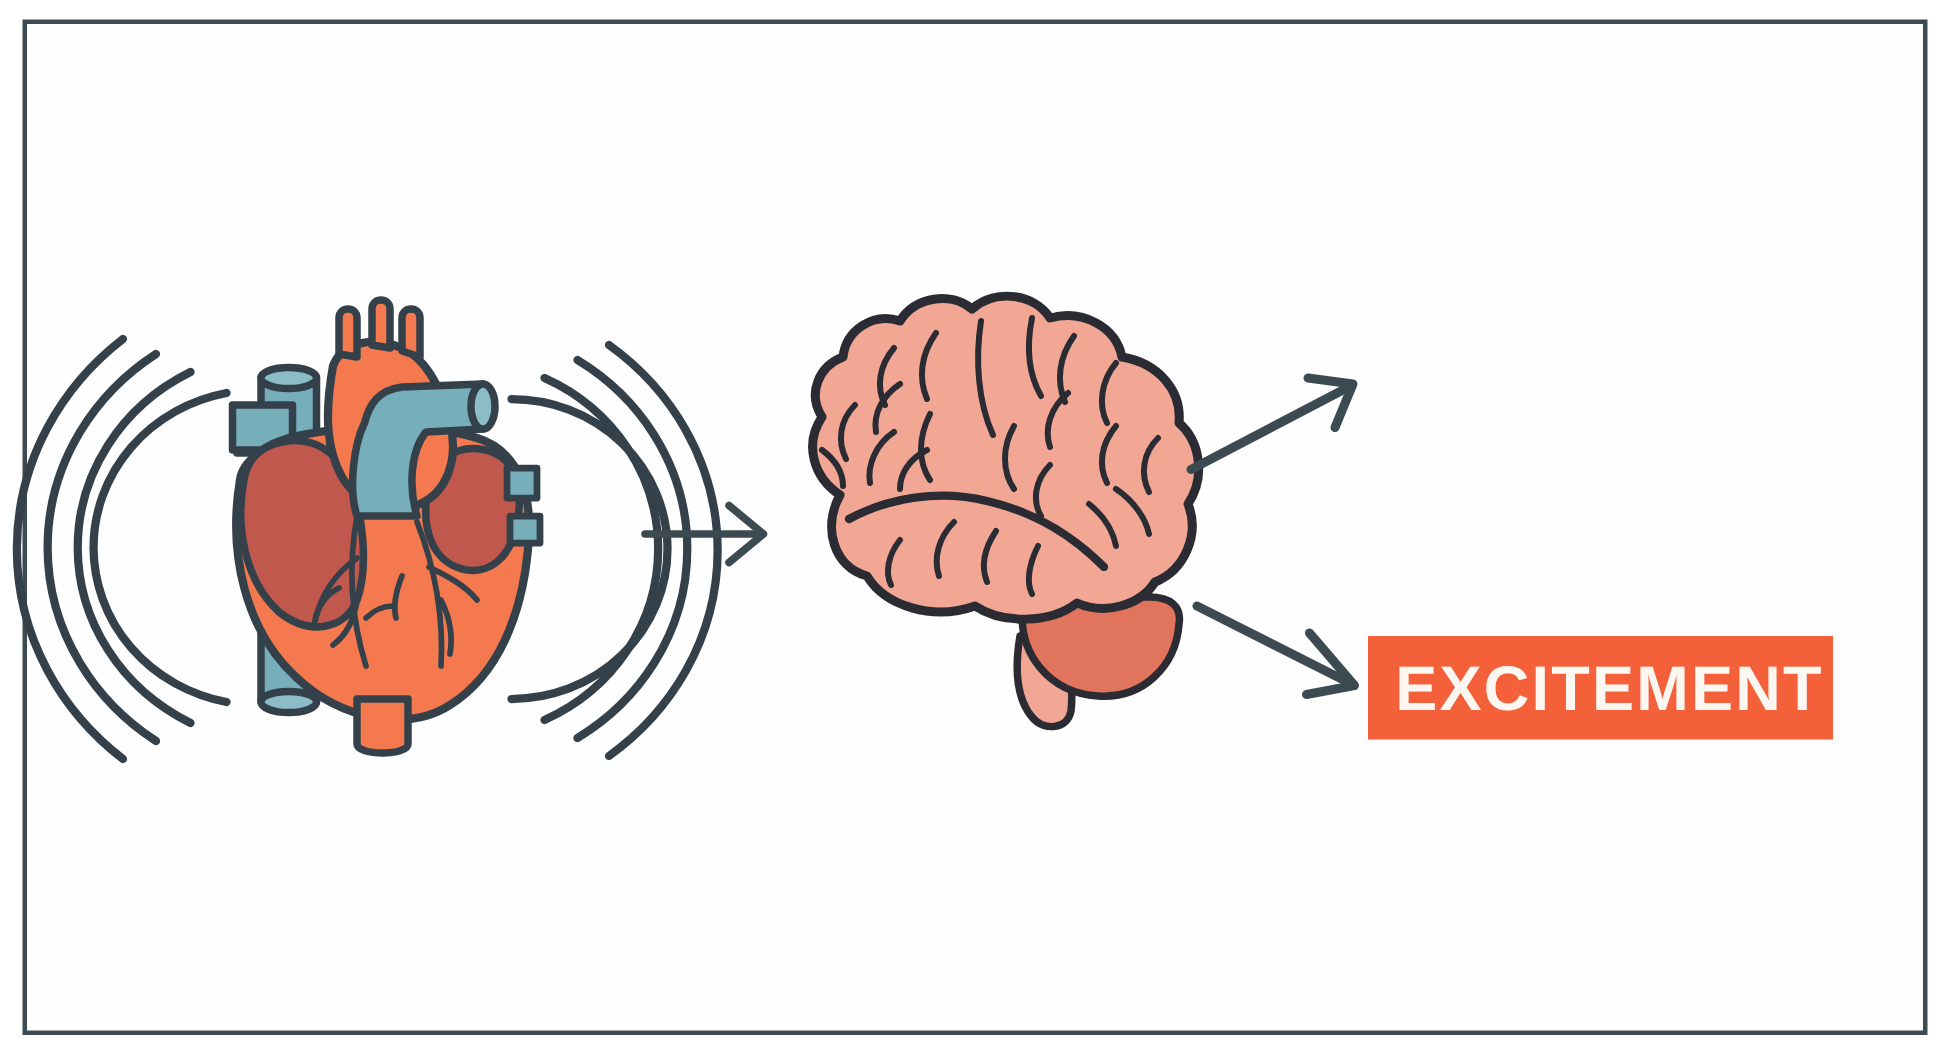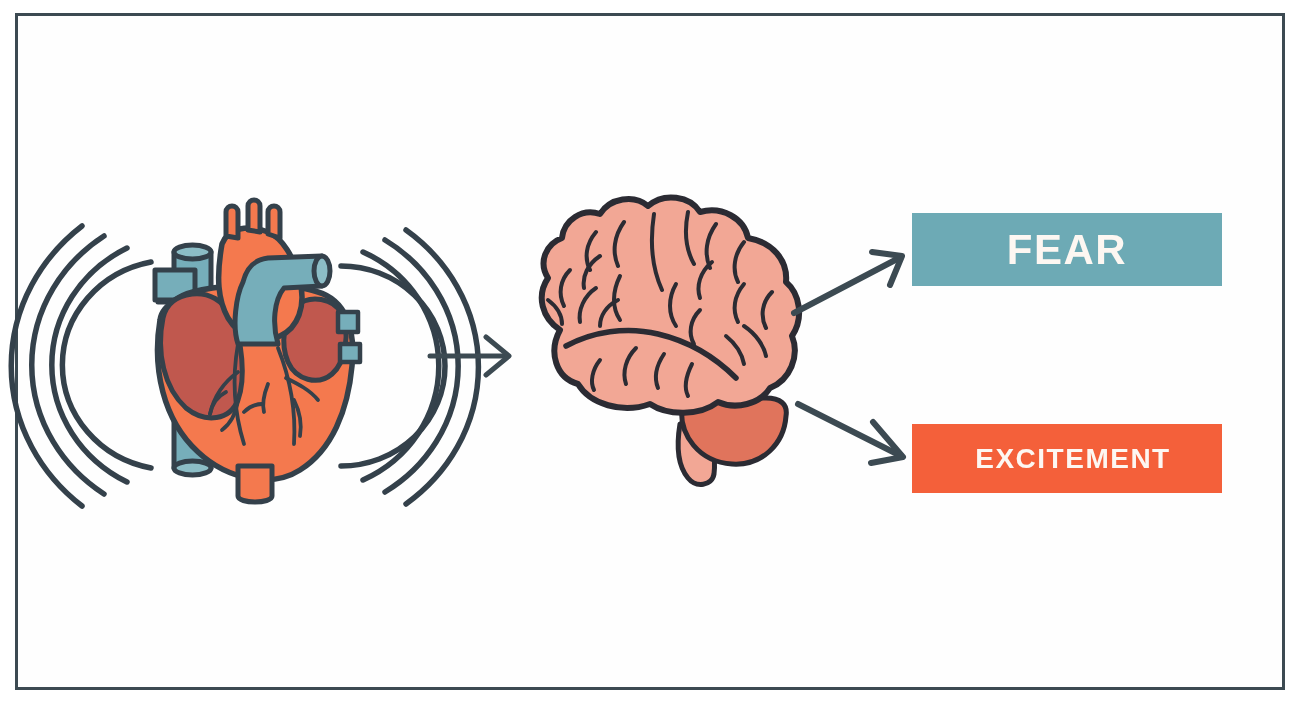--- a/index.html
+++ b/index.html
@@ -59,21 +59,21 @@
     background: #6DAAB5;
   }
   #excitement-box {
     left: 912px;
     top: 424px;
     width: 310px;
     height: 69px;
     background: #F4603A;
   }
   #excitement-box span {
-    font-size: 28px;
+    font-size: 42px;
     margin-left: 12px;
   }
 </style>
 </head>
 <body>
 
 <div id="stage">
 
   <div id="frame"></div>
 
@@ -229,21 +229,18 @@
       <line x1="794" y1="313" x2="901" y2="257"></line>
       <polyline points="872,252 902,256 890,285"></polyline>
     </g>
 
     <g fill="none" stroke="#3c4a52" stroke-width="6" stroke-linecap="round" stroke-linejoin="round">
       <line x1="798" y1="404" x2="901" y2="456"></line>
       <polyline points="873,422 903,457 871,463"></polyline>
     </g>
   </svg>
 
-  <div class="label-box" id="fear-box">
-    <span>FEAR</span>
-  </div>
 
   <div class="label-box" id="excitement-box">
     <span>EXCITEMENT</span>
   </div>
 
 </div>
 
 </body></html>

